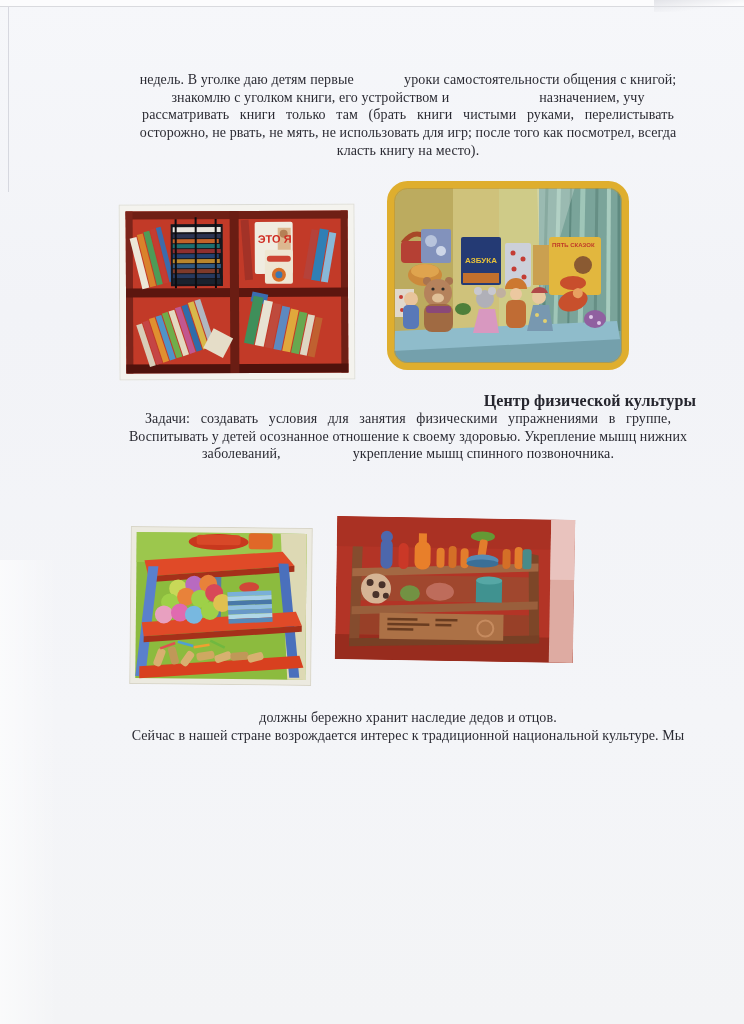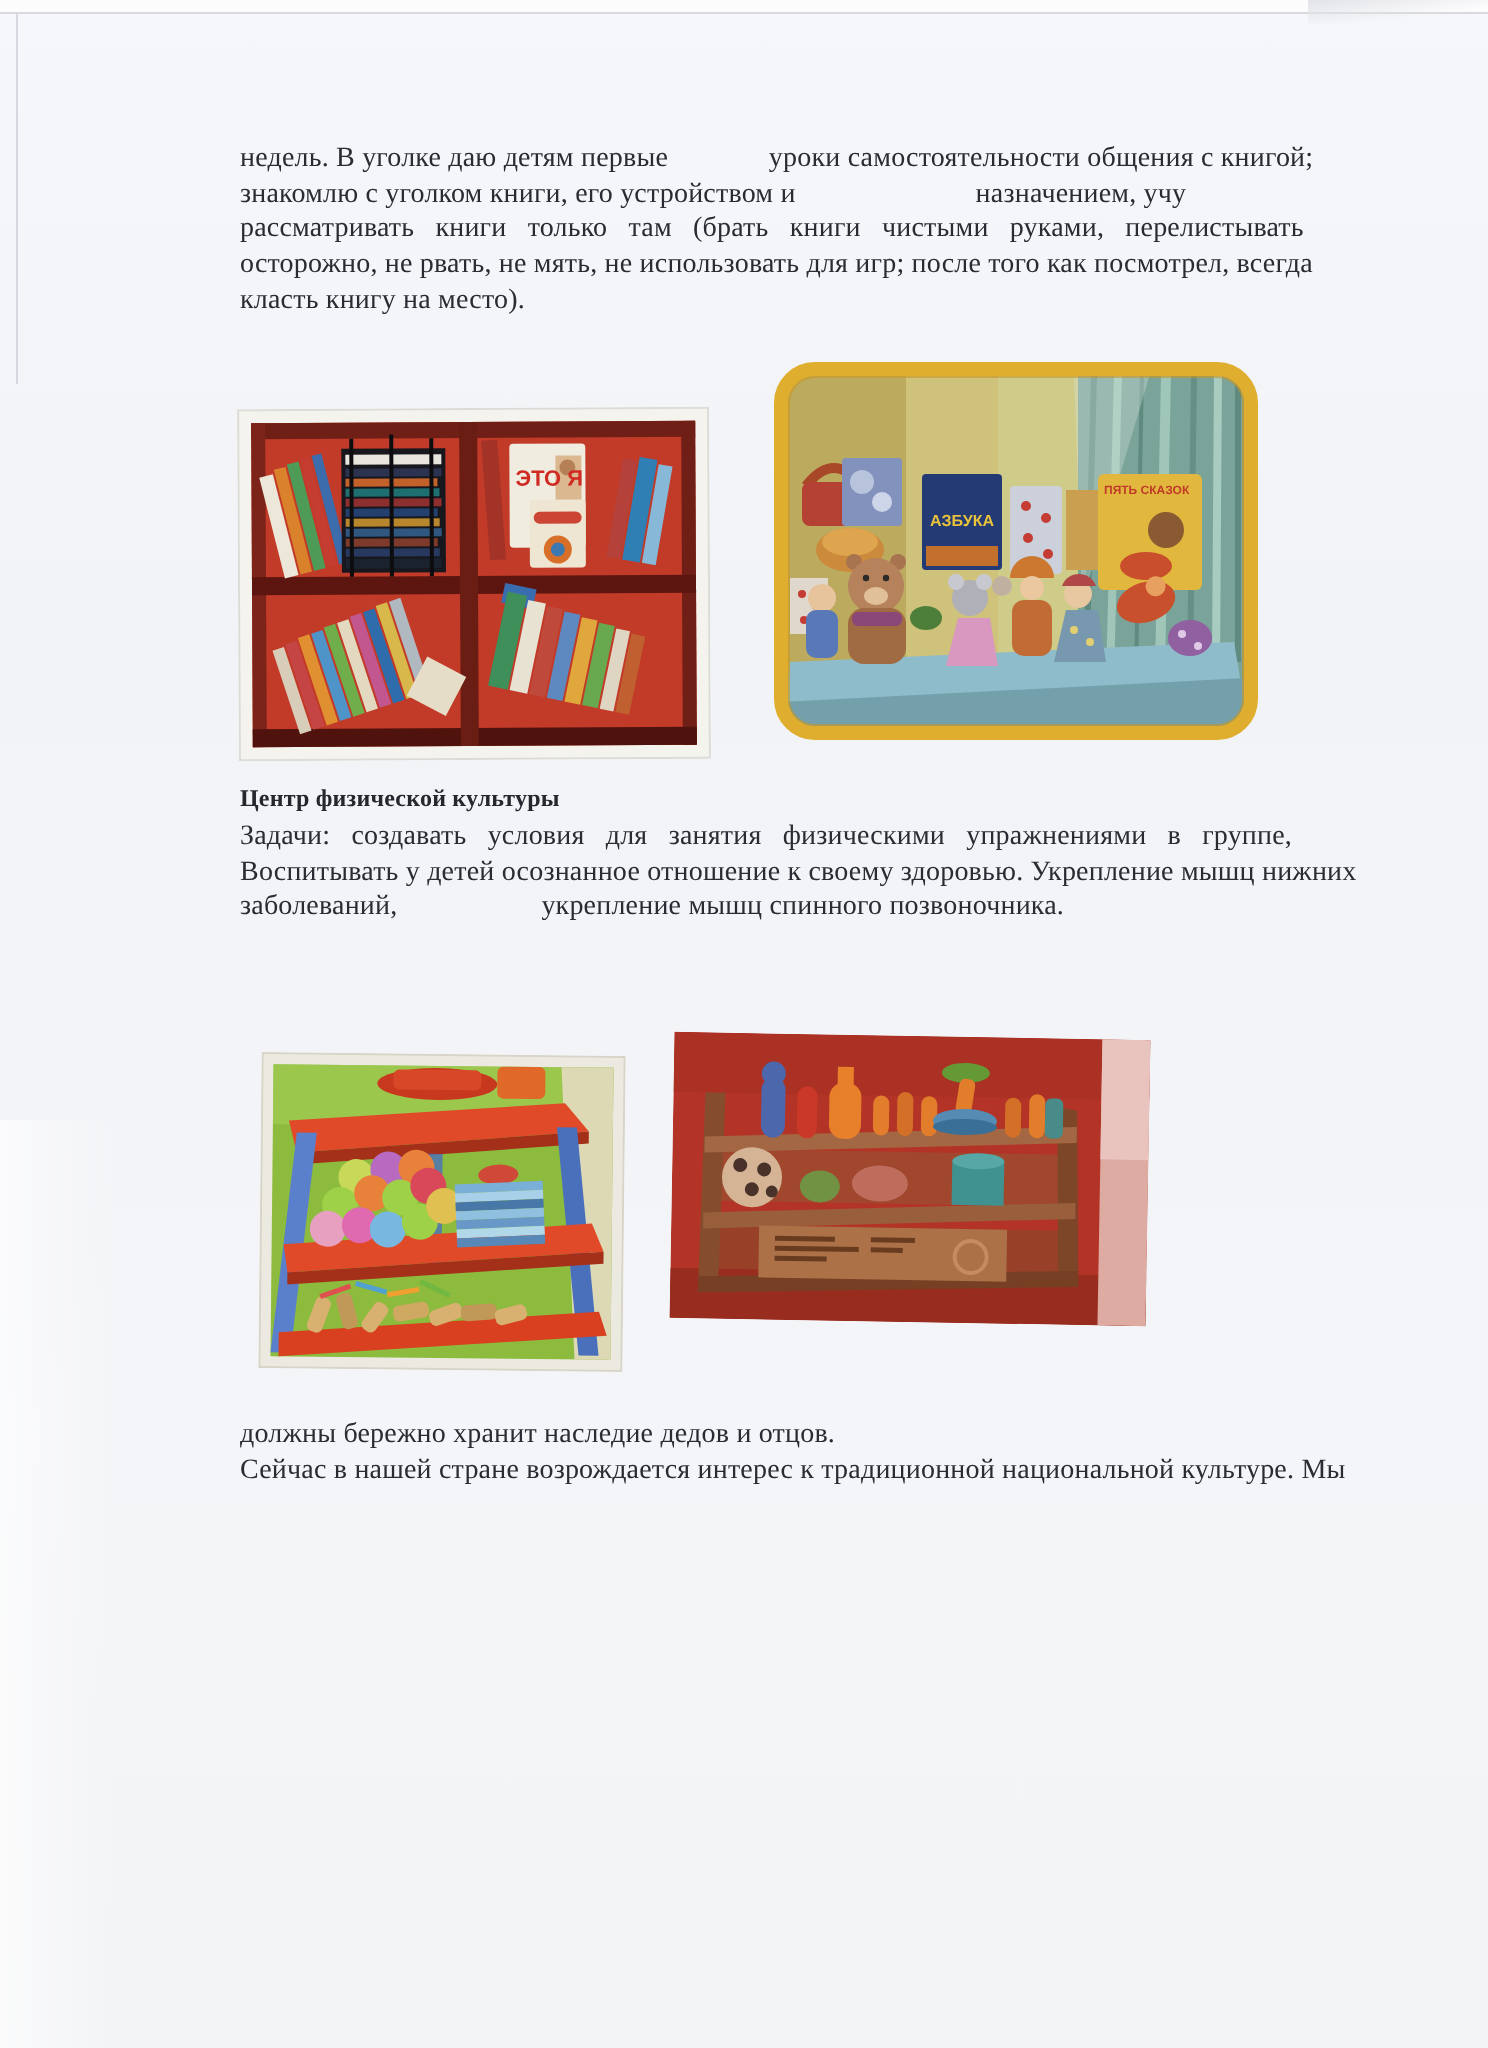--- a/index.html
+++ b/index.html
@@ -26,25 +26,25 @@
   }
   .bl-strip{
     position:absolute;left:0;top:560px;bottom:0;width:58px;
     background:linear-gradient(to right,rgba(255,255,255,.6),rgba(255,255,255,0));
   }
   .para{
     position:absolute;left:120px;width:576px;
     font-size:14px;line-height:17.7px;color:#2b2b33;
     letter-spacing:.1px;
   }
-  .para .ln{min-height:17.7px;}
+  .para .ln{min-height:17.7px;text-align:center;}
   .jw{word-spacing:7px;}
   .heading{
     position:absolute;left:120px;width:576px;
-    font-size:12px;font-weight:700;color:#26262e;letter-spacing:.1px;
+    font-size:16px;font-weight:700;color:#26262e;letter-spacing:.1px;text-align:right;
   }
   .photo{position:absolute;}
   .photo svg{display:block;width:100%;height:100%;}
   .photo text{font-family:"Liberation Sans","DejaVu Sans",sans-serif;}
   .photo1{left:119px;top:204px;width:236px;height:176px;transform:rotate(-.3deg);}
   .photo2{left:360px;top:181px;width:242px;height:189px;padding-left:27px;}
   .photo3{left:130px;top:527px;width:182px;height:158px;transform:rotate(.6deg);}
   .photo4{left:336px;top:518px;width:238px;height:143px;transform:rotate(1deg);}
 </style>
 </head>

